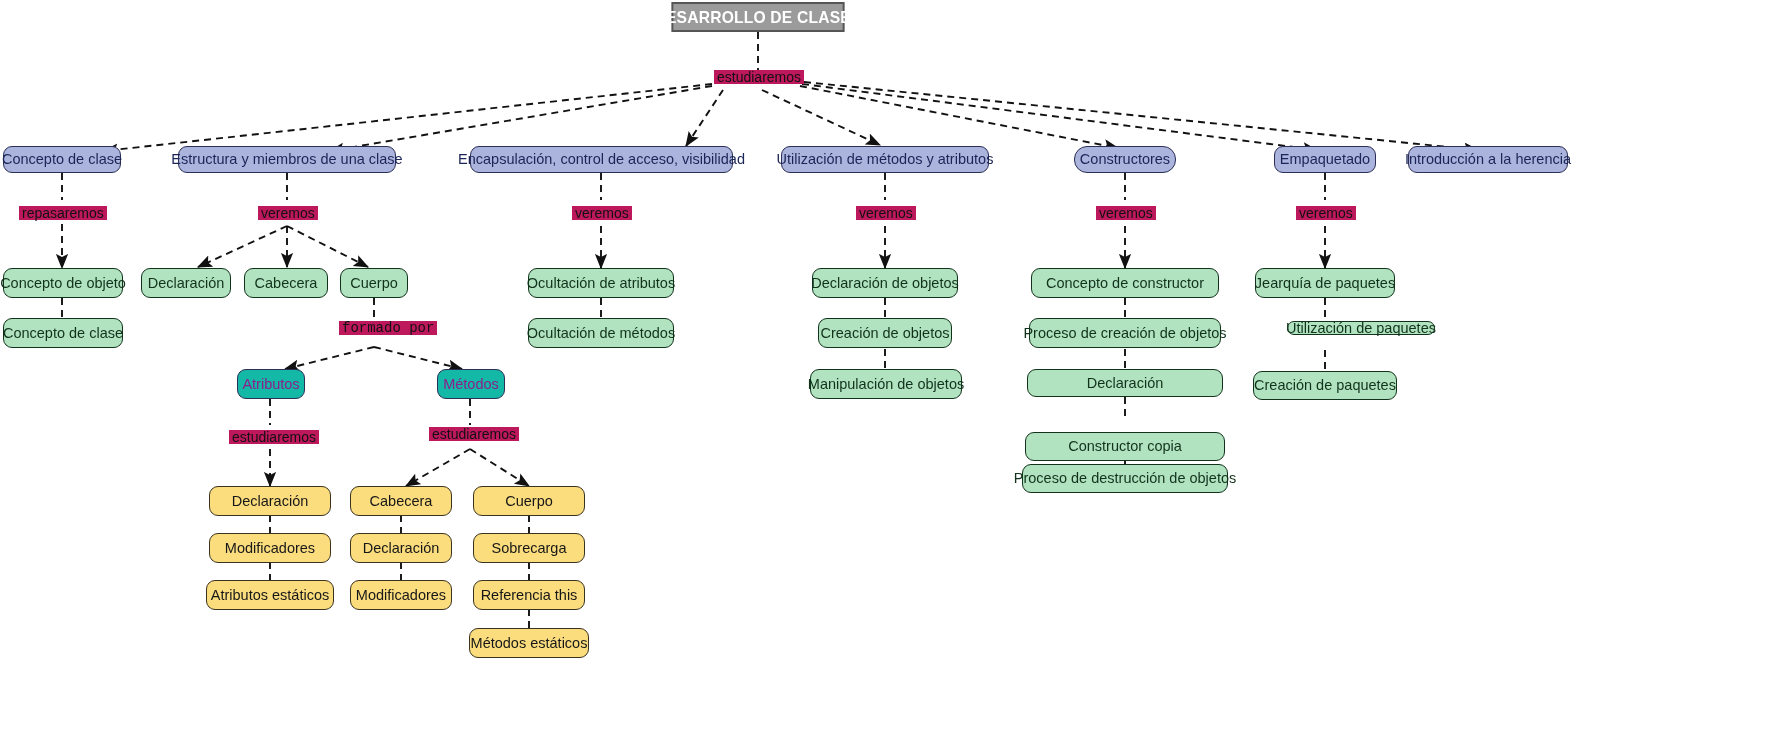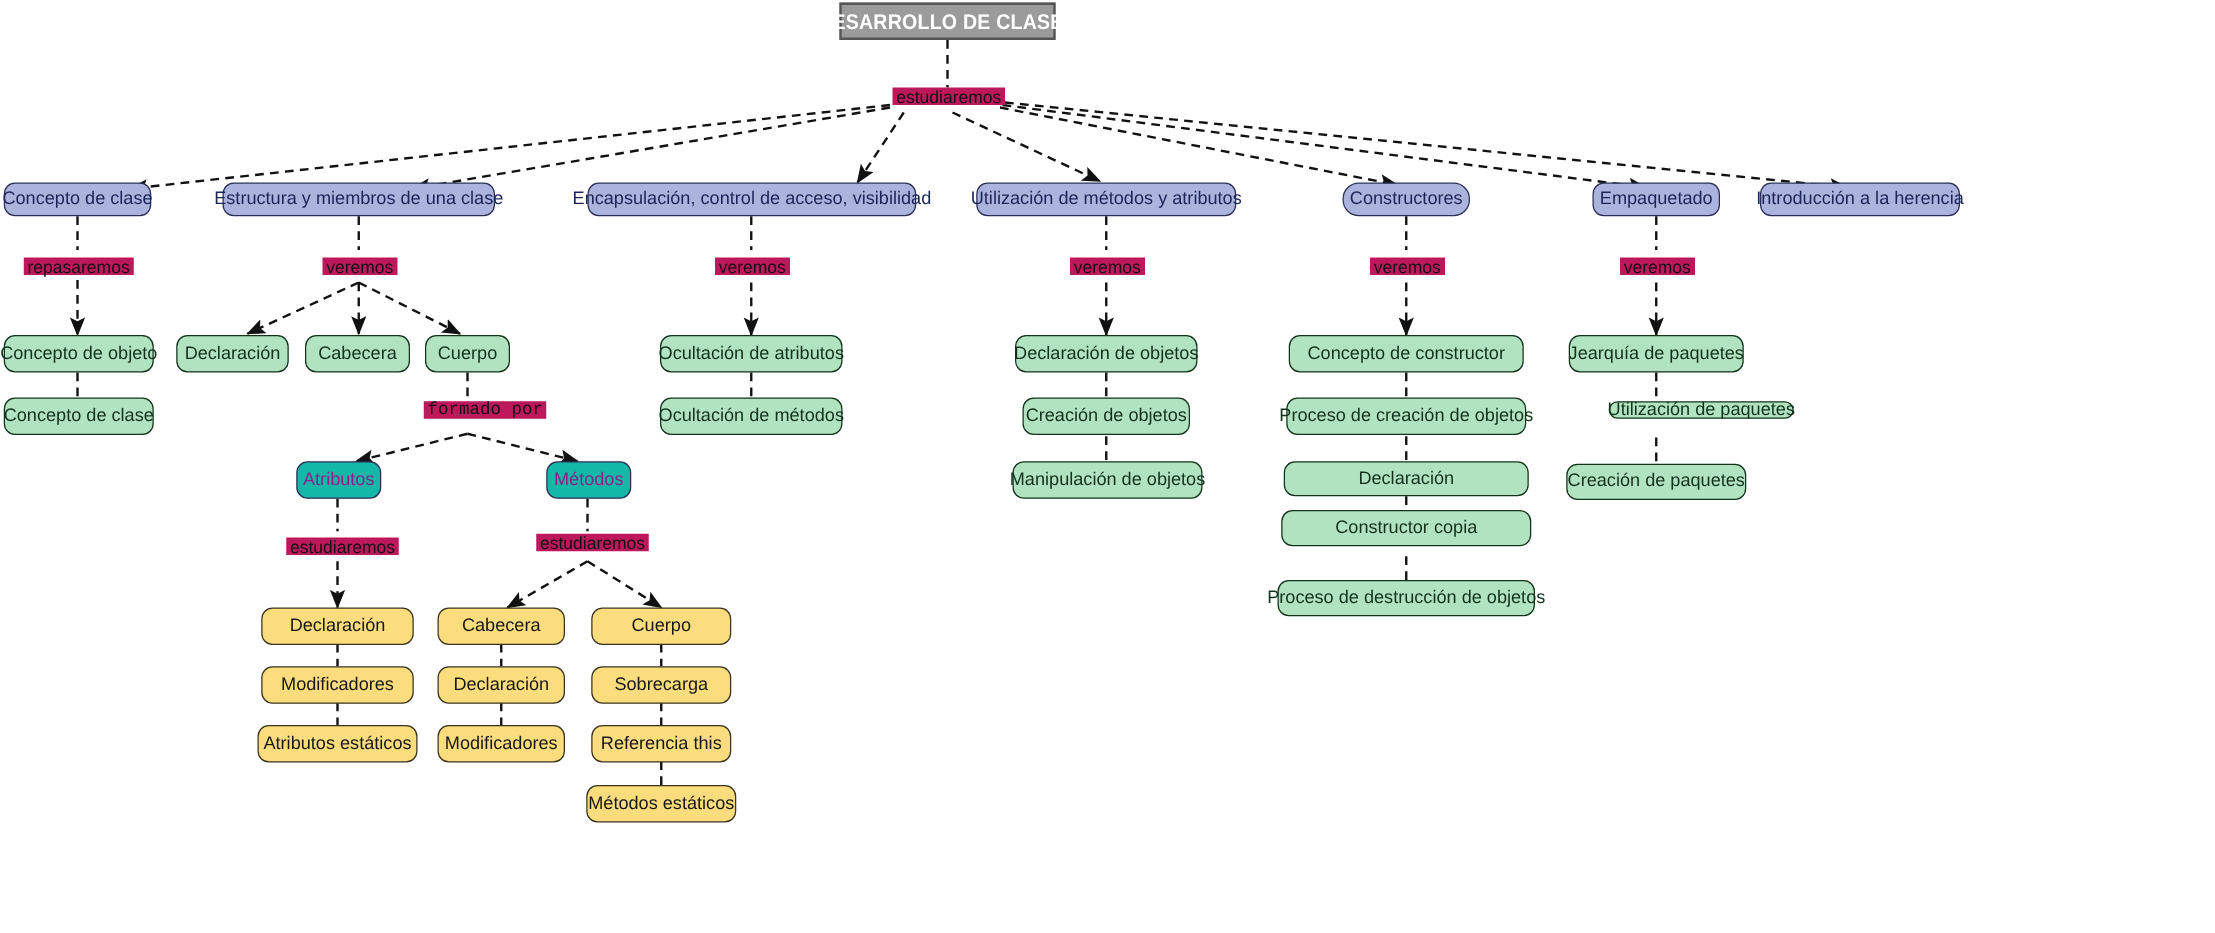--- a/index.html
+++ b/index.html
@@ -155,20 +155,20 @@
   <div class="node n-green" style="left:528px;top:268px;width:146px;height:30px;">Ocultación de atributos</div>
   <div class="node n-green" style="left:528px;top:318px;width:146px;height:30px;">Ocultación de métodos</div>
 
   <div class="node n-green" style="left:812px;top:268px;width:146px;height:30px;">Declaración de objetos</div>
   <div class="node n-green" style="left:818px;top:318px;width:134px;height:30px;">Creación de objetos</div>
   <div class="node n-green" style="left:810px;top:369px;width:152px;height:30px;">Manipulación de objetos</div>
 
   <div class="node n-green" style="left:1031px;top:268px;width:188px;height:30px;">Concepto de constructor</div>
   <div class="node n-green" style="left:1029px;top:318px;width:192px;height:30px;">Proceso de creación de objetos</div>
   <div class="node n-green" style="left:1027px;top:369px;width:196px;height:28px;">Declaración</div>
-  <div class="node n-green" style="left:1025px;top:408px;width:200px;height:29px;">Constructor copia</div>
+  <div class="node n-green" style="left:1025px;top:432px;width:200px;height:29px;">Constructor copia</div>
   <div class="node n-green" style="left:1022px;top:464px;width:206px;height:29px;">Proceso de destrucción de objetos</div>
 
   <div class="node n-green" style="left:1255px;top:268px;width:140px;height:30px;">Jearquía de paquetes</div>
   <div class="node n-green" style="left:1287px;top:321px;width:148px;height:14px;">Utilización de paquetes</div>
   <div class="node n-green" style="left:1253px;top:371px;width:144px;height:29px;">Creación de paquetes</div>
 
 </div>
 
 </body></html>

